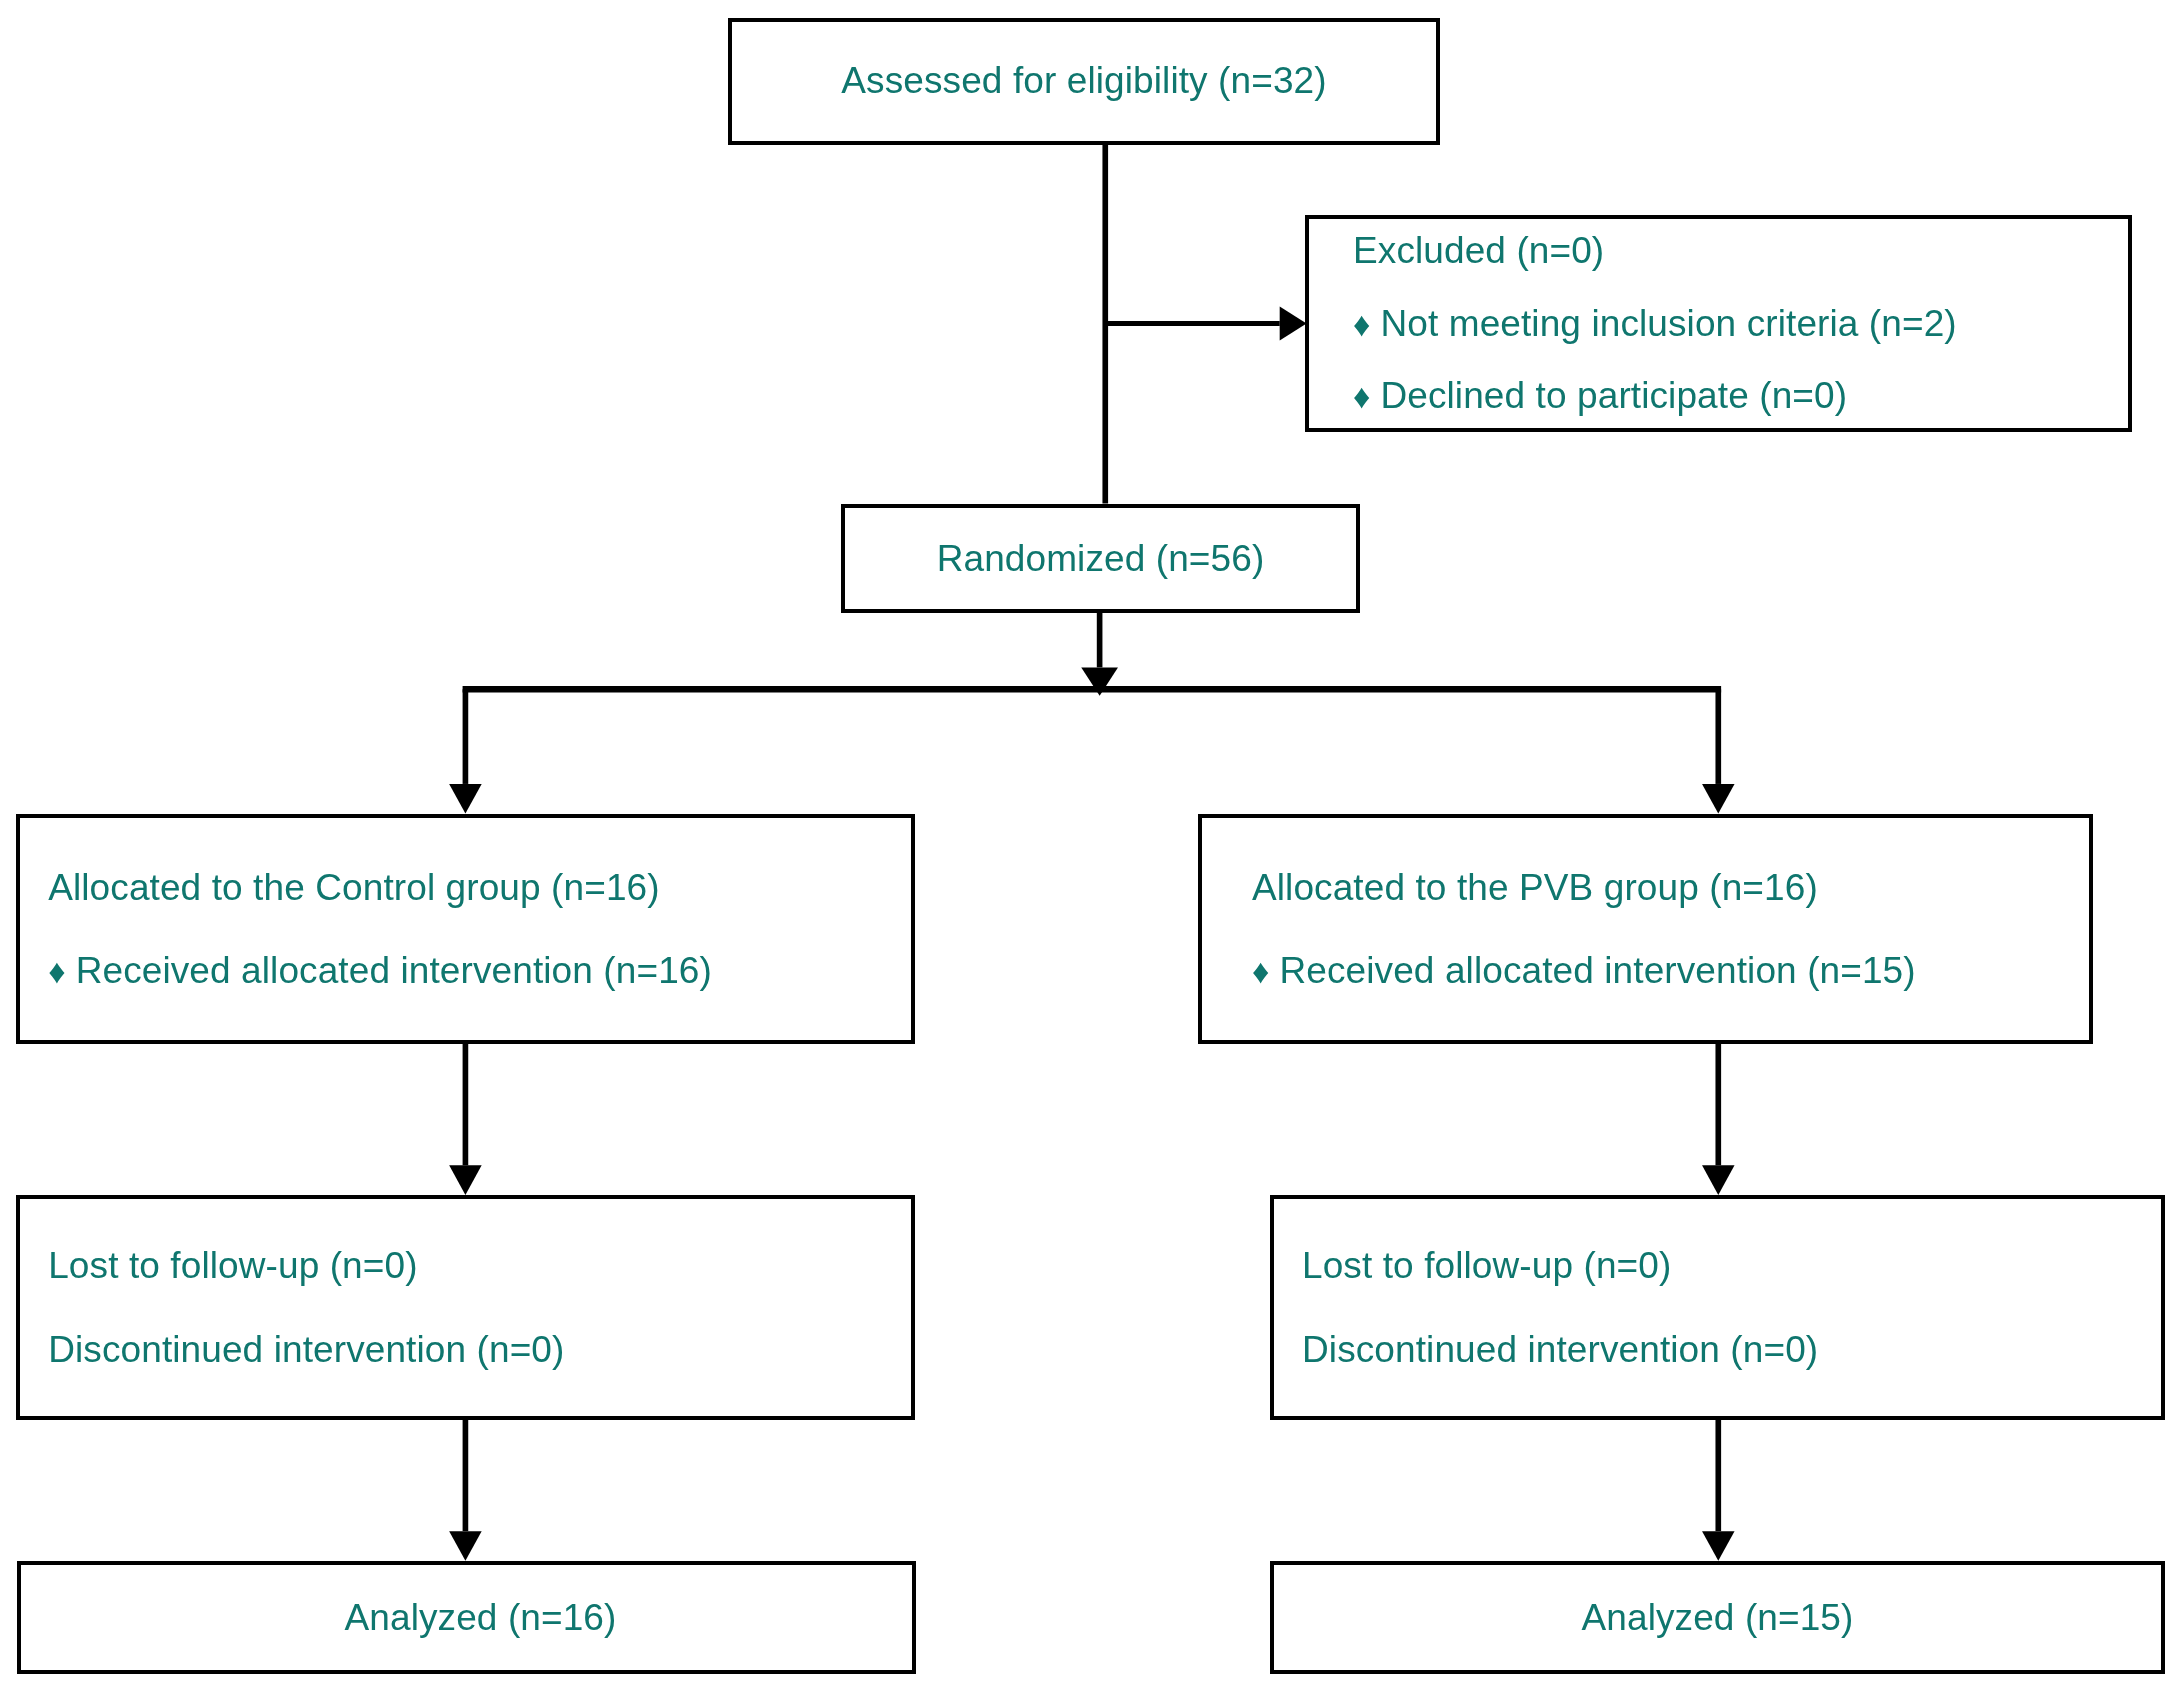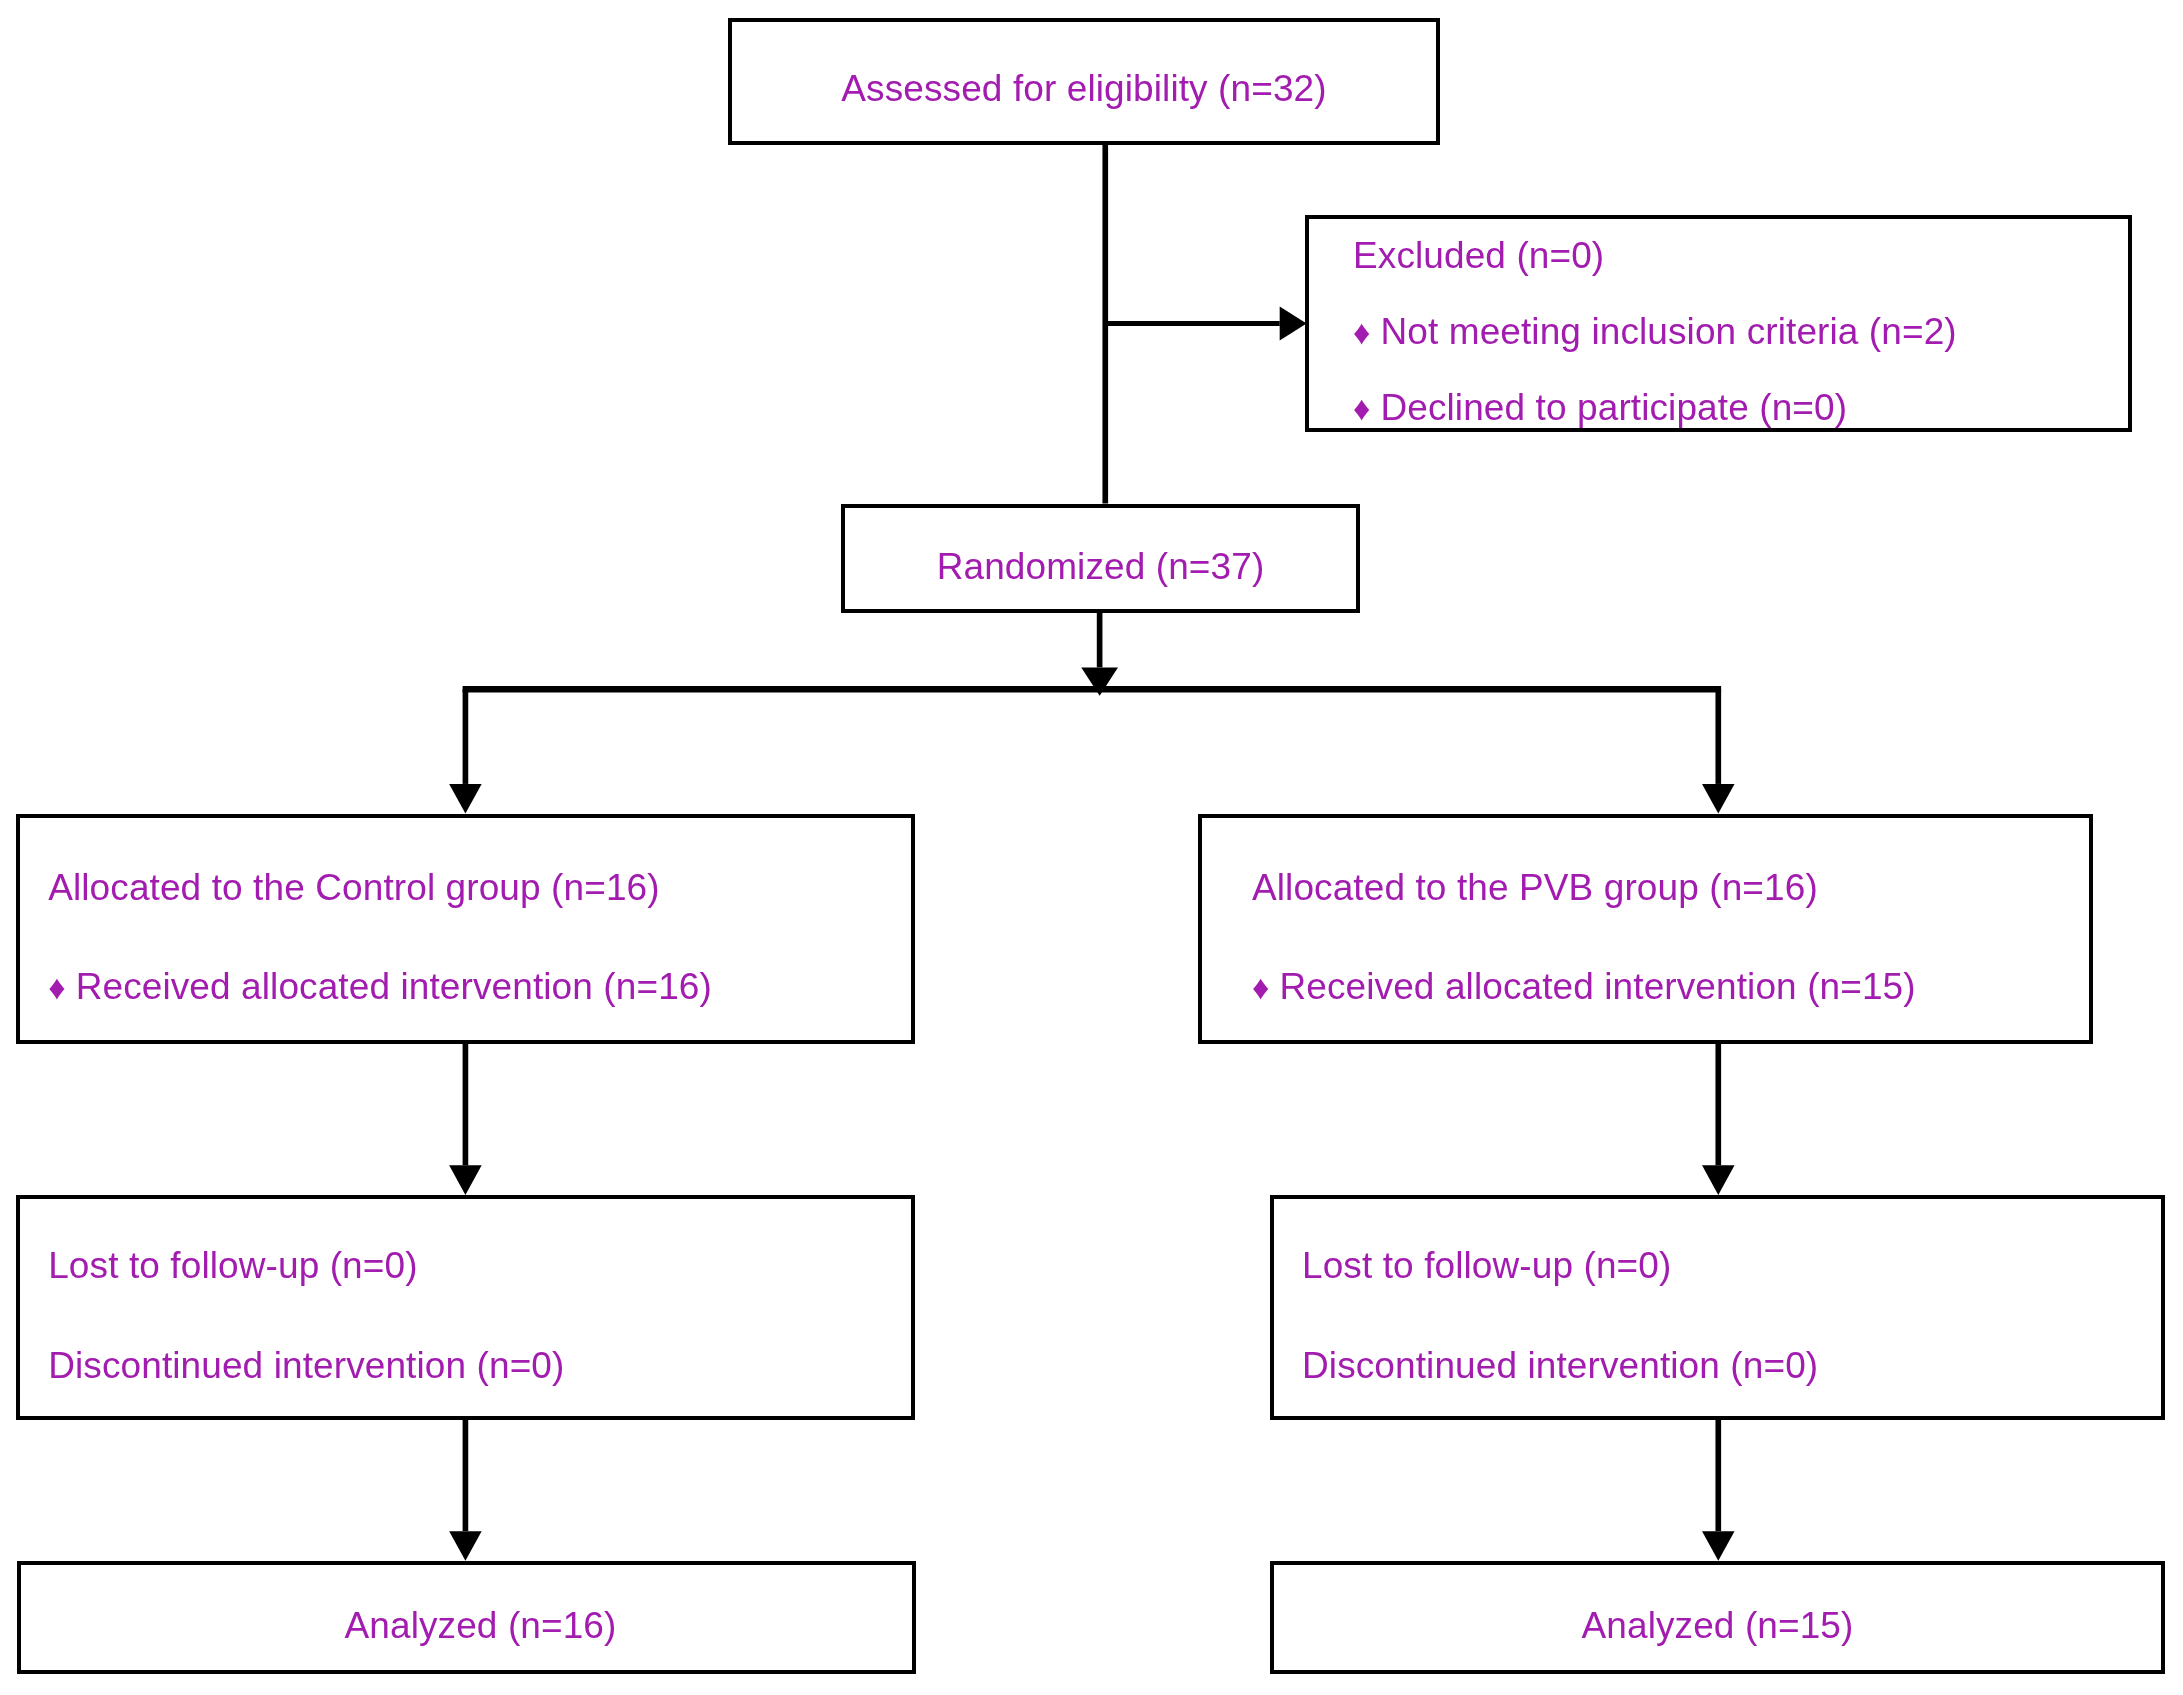--- a/index.html
+++ b/index.html
@@ -32,22 +32,21 @@
     display: flex;
     flex-direction: column;
     justify-content: center;
     color: #000000;
   }
   .node-line {
     font-size: 37px;
     line-height: 1.12;
     letter-spacing: 0.1px;
     white-space: nowrap;
-    color: #a21caf;
-    margin-top: 16px;
+    color: #0f766e;
   }
   .node-box.centered .node-line {
     text-align: center;
     padding: 0 17px;
   }
   .node-box.left-aligned .node-line {
     text-align: left;
     padding-left: 28px;
   }
   .bullet-line {
@@ -129,21 +128,21 @@
     <div class="node-line bullet-line">
       <span class="bullet-glyph">♦</span><span>Not meeting inclusion criteria (n=2)</span>
     </div>
     <div class="spacer-sm"></div>
     <div class="node-line bullet-line">
       <span class="bullet-glyph">♦</span><span>Declined to participate (n=0)</span>
     </div>
   </div>
 
   <div class="node-box centered" style="left:841px; top:504px; width:519px; height:109px;">
-    <div class="node-line">Randomized (n=37)</div>
+    <div class="node-line">Randomized (n=56)</div>
   </div>
 
   <div class="node-box left-aligned" style="left:16.2px; top:814px; width:899px; height:230px;">
     <div class="node-line">Allocated to the Control group (n=16)</div>
     <div class="spacer-md"></div>
     <div class="node-line bullet-line">
       <span class="bullet-glyph">♦</span><span>Received allocated intervention (n=16)</span>
     </div>
   </div>
 

